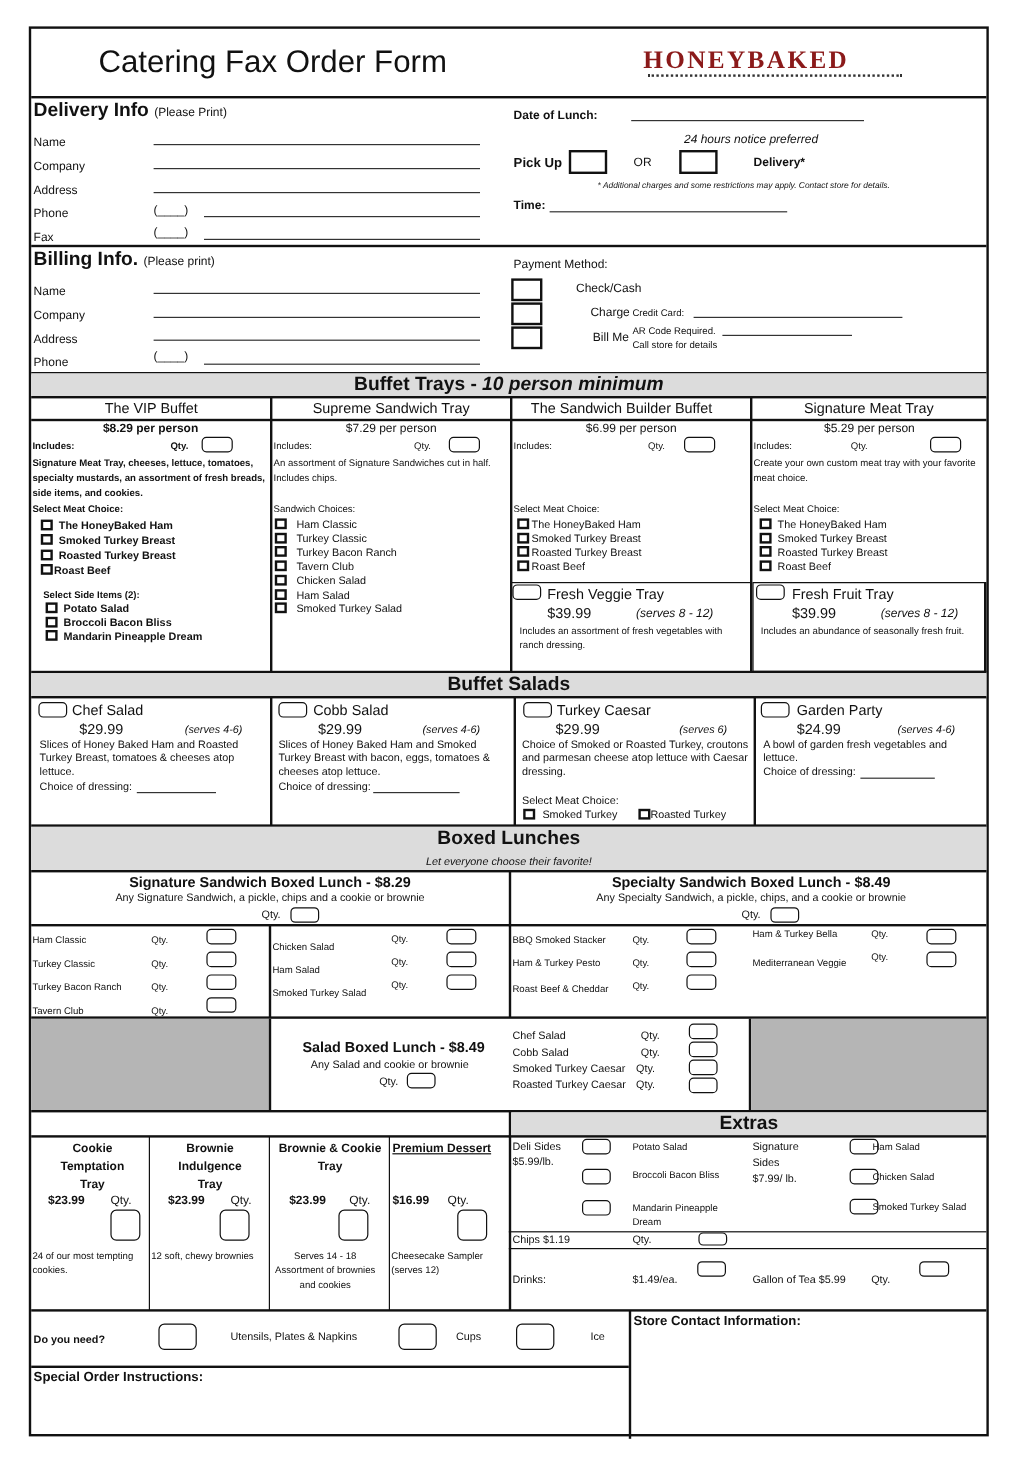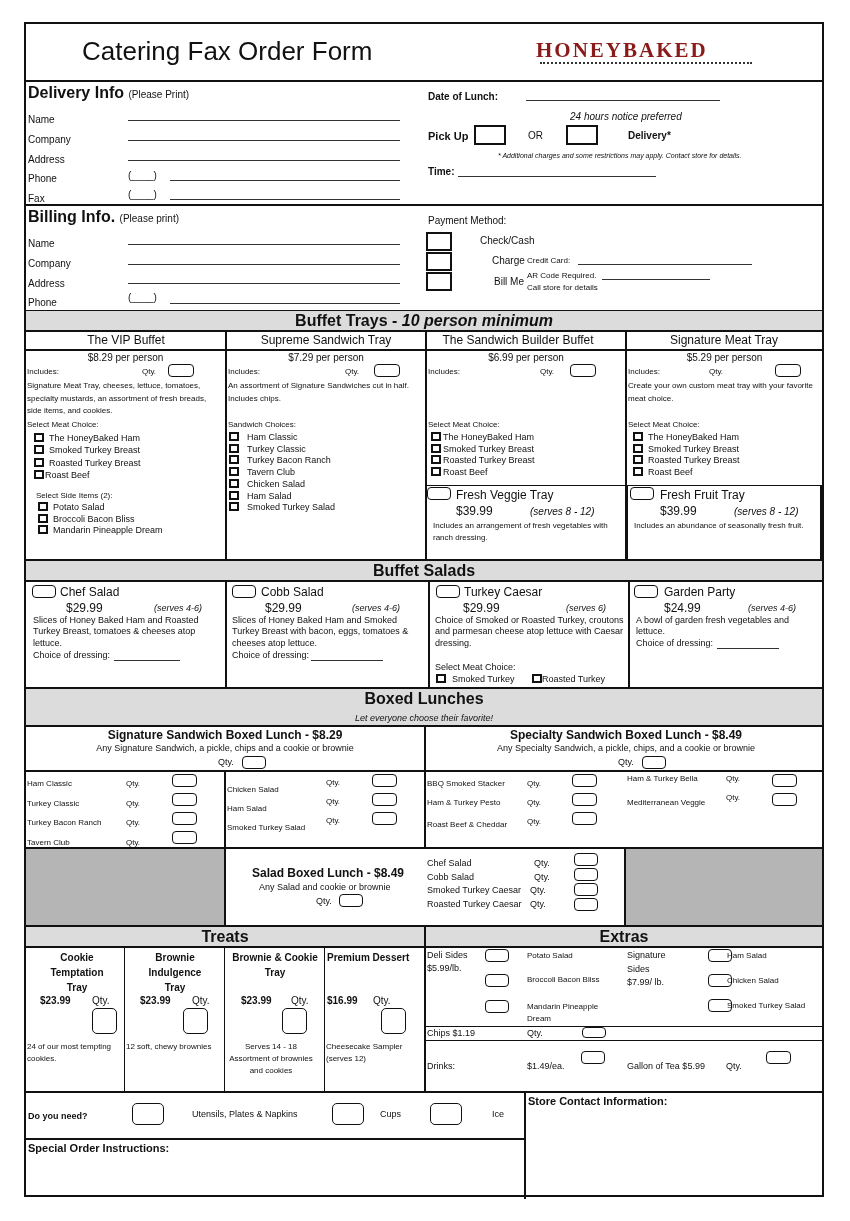--- a/index.html
+++ b/index.html
@@ -108,21 +108,21 @@
     <div class="col-head" style="left:0;width:200px;">The VIP Buffet</div>
     <div class="col-head" style="left:200px;width:200px;">Supreme Sandwich Tray</div>
     <div class="col-head" style="left:380px;width:224px;">The Sandwich Builder Buffet</div>
     <div class="col-head" style="left:600px;width:196px;">Signature Meat Tray</div>
   </div>
   <div class="hline" style="top:325px;"></div>
   <div class="vline" style="left:199px;top:307px;height:229px;"></div>
   <div class="vline" style="left:399px;top:307px;height:229px;"></div>
   <div class="vline" style="left:599px;top:307px;height:229px;"></div>
 
-  <div class="abs" style="left:0;top:327px;width:199px;height:151px;">
+  <div class="abs" style="left:0;top:327px;width:199px;height:151px;font-weight:bold;">
     <div class="abs f10" style="left:0;width:199px;top:1px;text-align:center;">$8.29 per person</div>
     <div class="abs f8" style="left:1px;top:16px;">Includes:</div>
     <div class="abs f8" style="left:116px;top:16px;">Qty.</div>
     <div class="rbox" style="left:142px;top:13px;width:26px;height:13px;"></div>
     <div class="abs f8" style="left:1px;top:29px;width:196px;line-height:12.5px;">Signature Meat Tray, cheeses, lettuce, tomatoes, specialty mustards, an assortment of fresh breads, side items, and cookies.</div>
     <div class="abs f8" style="left:1px;top:69px;">Select Meat Choice:</div>
     <div class="abs meat-list" style="left:8px;top:81px;">
       <div><span class="sq"></span><span>The HoneyBaked Ham</span></div>
       <div><span class="sq"></span><span>Smoked Turkey Breast</span></div>
       <div><span class="sq"></span><span>Roasted Turkey Breast</span></div>
@@ -181,21 +181,21 @@
       <div style="line-height:11.7px;"><span class="sq" style="margin-right:5px;"></span><span>Roasted Turkey Breast</span></div>
       <div style="line-height:11.7px;"><span class="sq" style="margin-right:5px;"></span><span>Roast Beef</span></div>
     </div>
   </div>
 
   <div class="abs" style="left:400px;top:461px;width:200px;height:75px;border-top:1.5px solid #111;">
     <div class="rbox" style="left:1px;top:1px;width:24px;height:13px;"></div>
     <div class="abs f12" style="left:30px;top:2px;">Fresh Veggie Tray</div>
     <div class="abs f12" style="left:30px;top:18px;">$39.99</div>
     <div class="abs f10 i" style="left:104px;top:20px;">(serves 8 - 12)</div>
-    <div class="abs f8" style="left:7px;top:34px;width:190px;line-height:12px;">Includes an arrangement of fresh vegetables with ranch dressing.</div>
+    <div class="abs f8" style="left:7px;top:34px;width:190px;line-height:12px;">Includes an assortment of fresh vegetables with ranch dressing.</div>
   </div>
   <div class="abs" style="left:601px;top:461px;width:195px;height:75px;border:1.5px solid #111;border-right-width:2px;">
     <div class="rbox" style="left:2px;top:1px;width:24px;height:13px;"></div>
     <div class="abs f12" style="left:32px;top:2px;">Fresh Fruit Tray</div>
     <div class="abs f12" style="left:32px;top:18px;">$39.99</div>
     <div class="abs f10 i" style="left:106px;top:20px;">(serves 8 - 12)</div>
     <div class="abs f8" style="left:6px;top:34px;width:186px;line-height:12px;">Includes an abundance of seasonally fresh fruit.</div>
   </div>
 
   <div class="hline" style="top:535px;"></div>
@@ -349,23 +349,20 @@
     <div class="rbox" style="left:348px;top:4px;width:24px;height:13px;"></div>
     <div class="rbox" style="left:348px;top:19px;width:24px;height:13px;"></div>
     <div class="rbox" style="left:348px;top:34px;width:24px;height:13px;"></div>
     <div class="rbox" style="left:348px;top:49px;width:24px;height:13px;"></div>
   </div>
   <div class="vline" style="left:598px;top:825px;height:77px;"></div>
   <div class="abs gray" style="left:600px;top:825px;width:196px;height:76px;"></div>
 
   <div class="hline" style="top:901px;"></div>
 
-  <div class="abs" style="left:0;top:903px;width:398px;height:20px;background:#dcdcdc;">
-    <div class="band-title" style="top:1px;">Treats</div>
-  </div>
   <div class="vline" style="left:398px;top:901px;height:167px;"></div>
   <div class="abs" style="left:0;top:922px;width:399px;border-top:2px solid #111;"></div>
 
   <div class="vline thin" style="left:98px;top:923px;height:145px;"></div>
   <div class="vline thin" style="left:198px;top:923px;height:145px;"></div>
   <div class="vline thin" style="left:298px;top:923px;height:145px;"></div>
 
   <div class="abs" style="left:0;top:924px;width:98px;height:143px;">
     <div class="abs f10 b" style="left:18px;top:2px;width:66px;text-align:center;line-height:15px;">Cookie Temptation Tray</div>
     <div class="abs f10 b" style="left:14px;top:47px;">$23.99</div>
@@ -381,21 +378,21 @@
     <div class="abs f8" style="left:1px;top:93px;width:97px;line-height:12px;">12 soft, chewy brownies</div>
   </div>
   <div class="abs" style="left:199px;top:924px;width:99px;height:143px;">
     <div class="abs f10 b" style="left:2px;top:2px;width:96px;text-align:center;line-height:15px;">Brownie &amp; Cookie Tray</div>
     <div class="abs f10 b" style="left:16px;top:47px;">$23.99</div>
     <div class="abs f10" style="left:66px;top:47px;">Qty.</div>
     <div class="rbox" style="left:57px;top:60px;width:25px;height:26px;border-radius:5px;"></div>
     <div class="abs f8" style="left:1px;top:93px;width:90px;line-height:12px;text-align:center;">Serves 14 - 18 Assortment of brownies and cookies</div>
   </div>
   <div class="abs" style="left:299px;top:924px;width:99px;height:143px;">
-    <div class="abs f10 b" style="left:2px;top:2px;line-height:15px;">Premium Dessert</div>
+    <div class="abs f10 b" style="left:2px;top:2px;line-height:15px;text-decoration:underline;">Premium Dessert</div>
     <div class="abs f10 b" style="left:2px;top:47px;">$16.99</div>
     <div class="abs f10" style="left:48px;top:47px;">Qty.</div>
     <div class="rbox" style="left:56px;top:60px;width:25px;height:26px;border-radius:5px;"></div>
     <div class="abs f8" style="left:1px;top:93px;width:88px;line-height:12px;">Cheesecake Sampler (serves 12)</div>
   </div>
 
   <div class="abs" style="left:400px;top:903px;width:396px;height:20px;background:#dcdcdc;">
     <div class="band-title" style="top:1px;">Extras</div>
   </div>
   <div class="abs" style="left:398px;top:922px;width:398px;border-top:2px solid #111;"></div>

